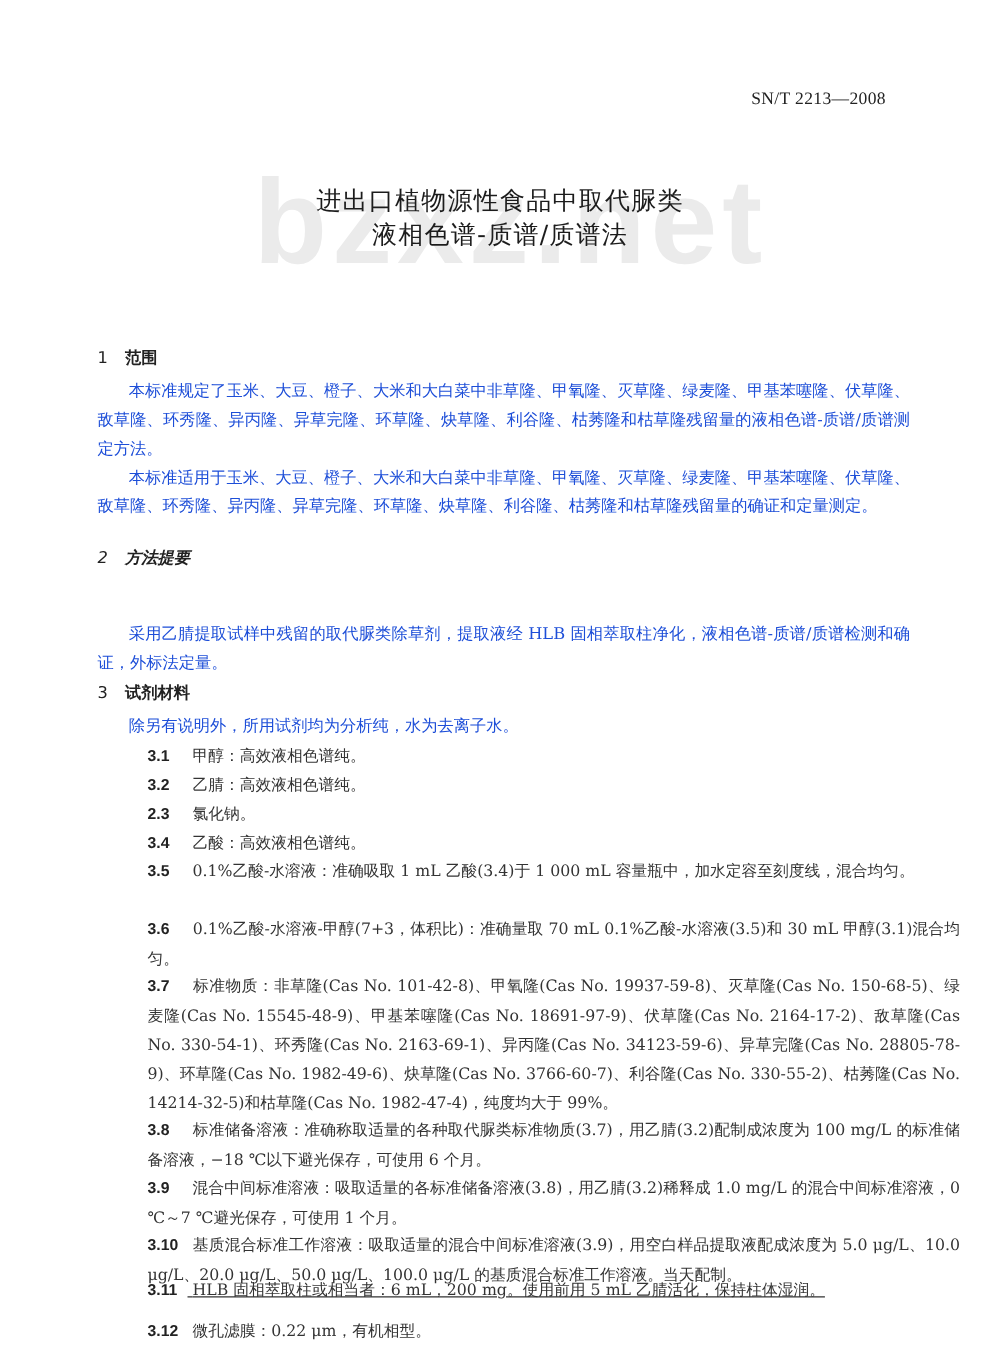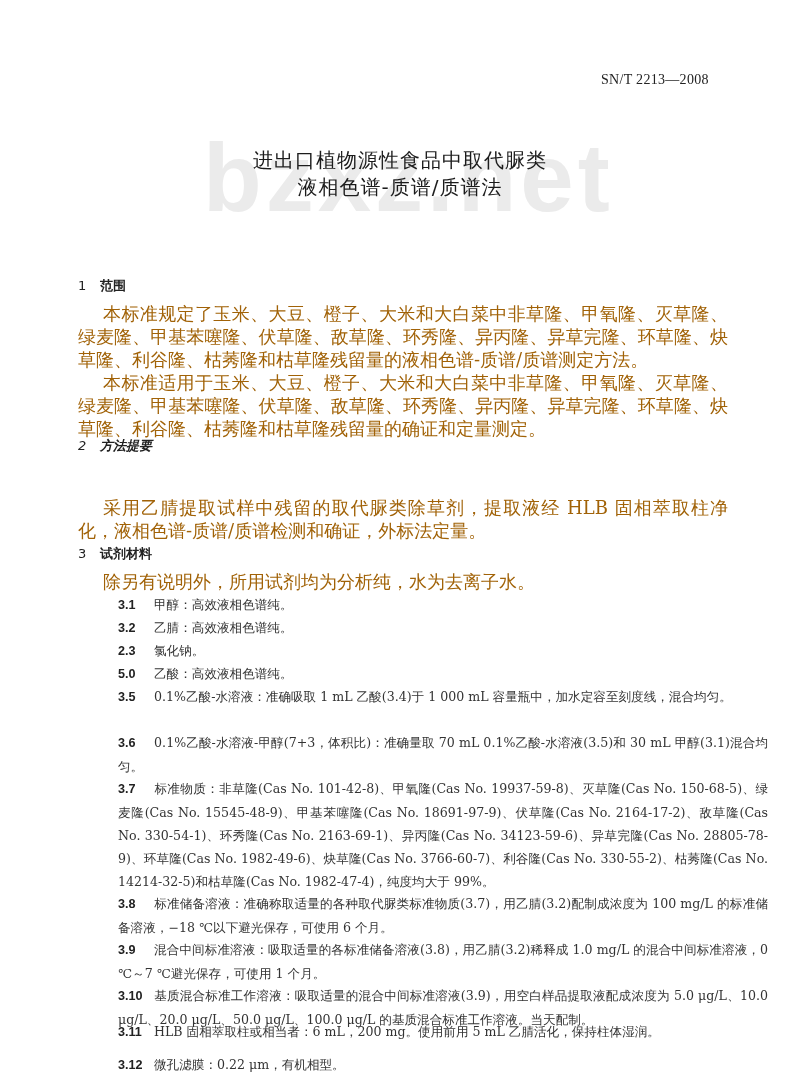--- a/index.html
+++ b/index.html
@@ -9,22 +9,22 @@
               font-family: "Liberation Serif", serif; color: #222; letter-spacing: 0.3px; }
   .watermark { position: absolute; top: 130px; left: 203px; font-family: "Liberation Sans", sans-serif;
                font-weight: bold; font-size: 96px; color: #ebebeb; letter-spacing: 4px; line-height: 1;
                z-index: 0; user-select: none; }
   .title-block { position: absolute; top: 147px; left: 0; width: 800px; text-align: center; z-index: 1;
                  font-family: "DejaVu Sans", sans-serif; color: #1c1c1c; }
   .title-line { font-size: 20px; line-height: 27px; letter-spacing: 1px; }
   .section-heading { position: absolute; left: 78px; font-size: 13px; font-weight: bold;
                      font-family: "DejaVu Sans", sans-serif; color: #222; }
   .section-heading .num { display: inline-block; width: 22px; font-weight: normal; }
-  .para { position: absolute; left: 78px; width: 650px; font-size: 18px; line-height: 23px;
-          text-align: justify; color: #a16207; }
+  .para { position: absolute; left: 78px; width: 650px; font-size: 13px; line-height: 23px;
+          text-align: justify; color: #1d4ed8; }
   .para.indent { text-indent: 25px; }
   .clause { position: absolute; left: 78px; width: 650px; font-size: 12.6px; line-height: 23px;
             text-align: justify; color: #333; margin-left: 40px; }
   .clause .cnum { font-family: "Liberation Sans", sans-serif; font-weight: bold; color: #222;
                   display: inline-block; min-width: 32px; }
 </style>
 </head>
 <body>
 
 <div class="std-code">SN/T 2213—2008</div>
@@ -55,38 +55,38 @@
 <div class="clause" style="top:593px;">
   <span class="cnum">3.1</span> <span>甲醇：高效液相色谱纯。</span>
 </div>
 <div class="clause" style="top:616px;">
   <span class="cnum">3.2</span> <span>乙腈：高效液相色谱纯。</span>
 </div>
 <div class="clause" style="top:639px;">
   <span class="cnum">2.3</span> <span>氯化钠。</span>
 </div>
 <div class="clause" style="top:662px;">
-  <span class="cnum">5.0</span> <span>乙酸：高效液相色谱纯。</span>
+  <span class="cnum">3.4</span> <span>乙酸：高效液相色谱纯。</span>
 </div>
 <div class="clause" style="top:685px;">
   <span class="cnum">3.5</span> <span>0.1%乙酸-水溶液：准确吸取 1 mL 乙酸(3.4)于 1 000 mL 容量瓶中，加水定容至刻度线，混合均匀。</span>
 </div>
 <div class="clause" style="top:731px;">
   <span class="cnum">3.6</span> <span>0.1%乙酸-水溶液-甲醇(7+3，体积比)：准确量取 70 mL 0.1%乙酸-水溶液(3.5)和 30 mL 甲醇(3.1)混合均匀。</span>
 </div>
 <div class="clause" style="top:777px;">
   <span class="cnum">3.7</span> <span>标准物质：非草隆(Cas No. 101-42-8)、甲氧隆(Cas No. 19937-59-8)、灭草隆(Cas No. 150-68-5)、绿麦隆(Cas No. 15545-48-9)、甲基苯噻隆(Cas No. 18691-97-9)、伏草隆(Cas No. 2164-17-2)、敌草隆(Cas No. 330-54-1)、环秀隆(Cas No. 2163-69-1)、异丙隆(Cas No. 34123-59-6)、异草完隆(Cas No. 28805-78-9)、环草隆(Cas No. 1982-49-6)、炔草隆(Cas No. 3766-60-7)、利谷隆(Cas No. 330-55-2)、枯莠隆(Cas No. 14214-32-5)和枯草隆(Cas No. 1982-47-4)，纯度均大于 99%。</span>
 </div>
 <div class="clause" style="top:892px;">
   <span class="cnum">3.8</span> <span>标准储备溶液：准确称取适量的各种取代脲类标准物质(3.7)，用乙腈(3.2)配制成浓度为 100 mg/L 的标准储备溶液，−18 ℃以下避光保存，可使用 6 个月。</span>
 </div>
 <div class="clause" style="top:938px;">
   <span class="cnum">3.9</span> <span>混合中间标准溶液：吸取适量的各标准储备溶液(3.8)，用乙腈(3.2)稀释成 1.0 mg/L 的混合中间标准溶液，0 ℃～7 ℃避光保存，可使用 1 个月。</span>
 </div>
 <div class="clause" style="top:984px;">
   <span class="cnum">3.10</span> <span>基质混合标准工作溶液：吸取适量的混合中间标准溶液(3.9)，用空白样品提取液配成浓度为 5.0 μg/L、10.0 μg/L、20.0 μg/L、50.0 μg/L、100.0 μg/L 的基质混合标准工作溶液。当天配制。</span>
 </div>
-<div class="clause" style="top:1020px;">
+<div class="clause" style="top:1020px;text-decoration:underline;">
   <span class="cnum">3.11</span> <span>HLB 固相萃取柱或相当者：6 mL，200 mg。使用前用 5 mL 乙腈活化，保持柱体湿润。</span>
 </div>
 <div class="clause" style="top:1053px;">
   <span class="cnum">3.12</span> <span>微孔滤膜：0.22 μm，有机相型。</span>
 </div>
 
 </body></html>

